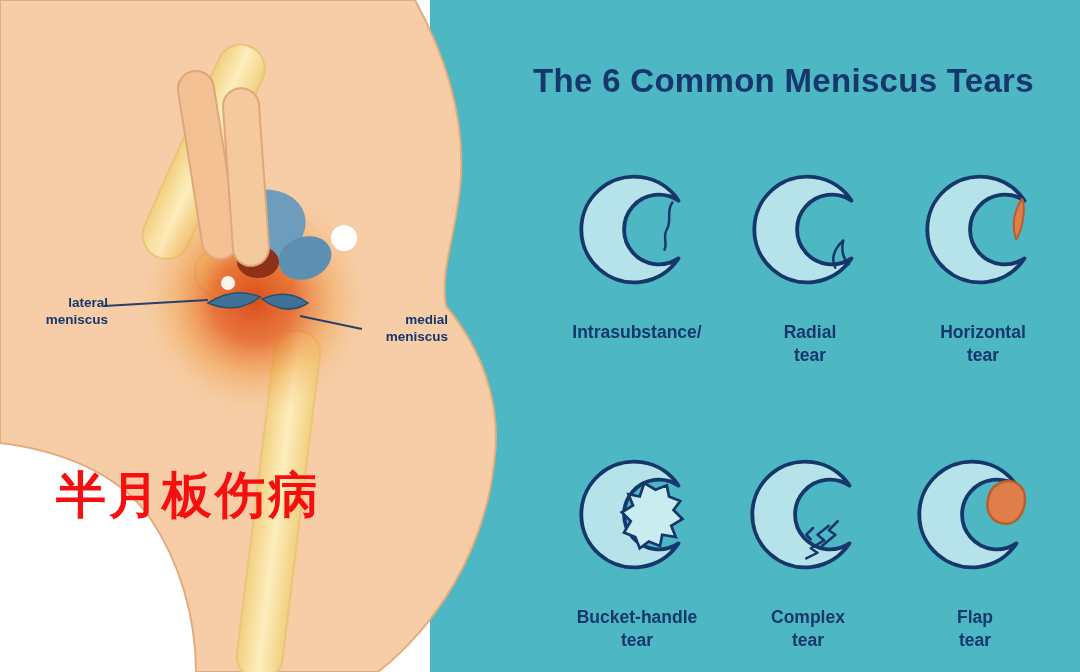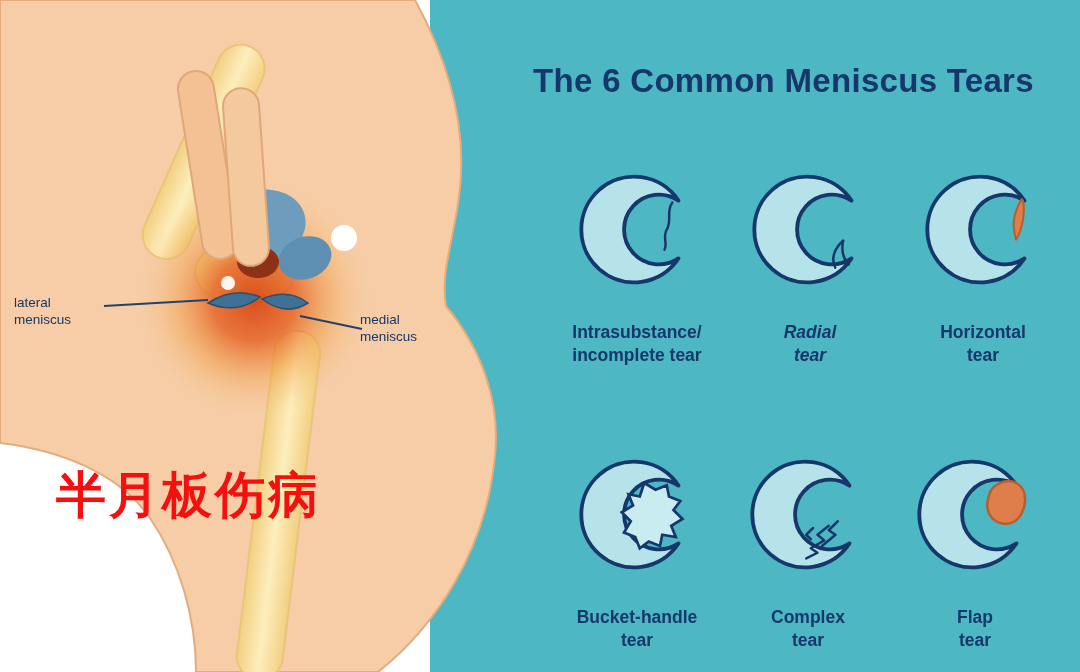--- a/index.html
+++ b/index.html
@@ -12,22 +12,22 @@
   }
   html,body{margin:0;padding:0;background:#1b1b1b;}
   .stage{
     position:relative;width:1080px;height:672px;overflow:hidden;
     background:var(--teal-bg);
     font-family:"Liberation Sans", sans-serif;
   }
   .left-panel{position:absolute;left:0;top:0;width:520px;height:672px;}
   .knee-svg{position:absolute;left:0;top:0;}
   .anat-label{
-    position:absolute;color:var(--navy);font-weight:normal;
-    font-size:13.5px;line-height:1.28;text-align:left;
+    position:absolute;color:var(--navy);font-weight:bold;
+    font-size:13.5px;line-height:1.28;text-align:right;
   }
   .anat-label span{display:block;}
   .label-lateral{left:14px;top:294px;width:94px;}
   .label-medial{left:360px;top:311px;width:88px;}
   .cn-caption{
     position:absolute;left:56px;top:462px;
     color:var(--caption-red);font-size:50px;font-weight:bold;letter-spacing:3px;
     white-space:nowrap;
   }
   .right-panel{position:absolute;left:455px;top:0;width:625px;height:672px;}
@@ -37,21 +37,21 @@
     font-size:33px;font-weight:bold;letter-spacing:.3px;
   }
   .tear-cell{position:absolute;width:190px;margin:0;text-align:center;}
   .tear-cell svg{width:135px;height:135px;display:block;margin:0 auto;}
   .tear-cell figcaption{
     margin-top:24px;color:var(--navy);
     font-size:17.5px;font-weight:bold;line-height:1.3;
   }
   .tear-cell figcaption span{display:block;}
   .cell-1{left:87px;top:162px;}
-  .cell-2{left:260px;top:162px;font-style:italic;}
+  .cell-2{left:260px;top:162px;}
   .cell-3{left:433px;top:162px;}
   .cell-4{left:87px;top:447px;}
   .cell-5{left:258px;top:447px;}
   .cell-6{left:425px;top:447px;text-align:center;}
   
   .cres{fill:var(--crescent-fill);stroke:var(--navy);stroke-width:3.4;stroke-linejoin:round;}
   .crack{fill:none;stroke:var(--navy);stroke-width:2.2;stroke-linecap:round;stroke-linejoin:round;}
   .flapfill{fill:var(--tear-orange);stroke:#b85f2d;stroke-width:1.8;stroke-linejoin:round;}
   .handle{fill:#c9ecf1;stroke:var(--navy);stroke-width:2.4;stroke-linejoin:miter;}
 </style>
@@ -127,21 +127,20 @@
   <div class="right-panel">
     <h1 class="page-title">The 6 Common Meniscus Tears</h1>
 
     <figure class="tear-cell cell-1">
       <svg viewBox="0 0 120 120" aria-hidden="true">
         <path class="cres" d="M 96.4 34.3 A 47 47 0 1 0 96.4 85.7 A 31 31 0 1 1 96.4 34.3 Z"></path>
         <path class="crack" d="M 91 36 C 85 44 91 52 86 60 C 82 67 87 72 84 78"></path>
       </svg>
       <figcaption>
         <span>Intrasubstance/</span>
-        <span>incomplete tear</span>
       </figcaption>
     </figure>
 
     <figure class="tear-cell cell-2">
       <svg viewBox="0 0 120 120" aria-hidden="true">
         <path class="cres" d="M 96.4 34.3 A 47 47 0 1 0 96.4 85.7 A 31 31 0 1 1 96.4 34.3 Z"></path>
         <path class="crack" d="M 89 70 C 81 77 78 86 82 94"></path>
         <path class="crack" d="M 89 70 C 87 80 90 87 94 91"></path>
       </svg>
       <figcaption>

